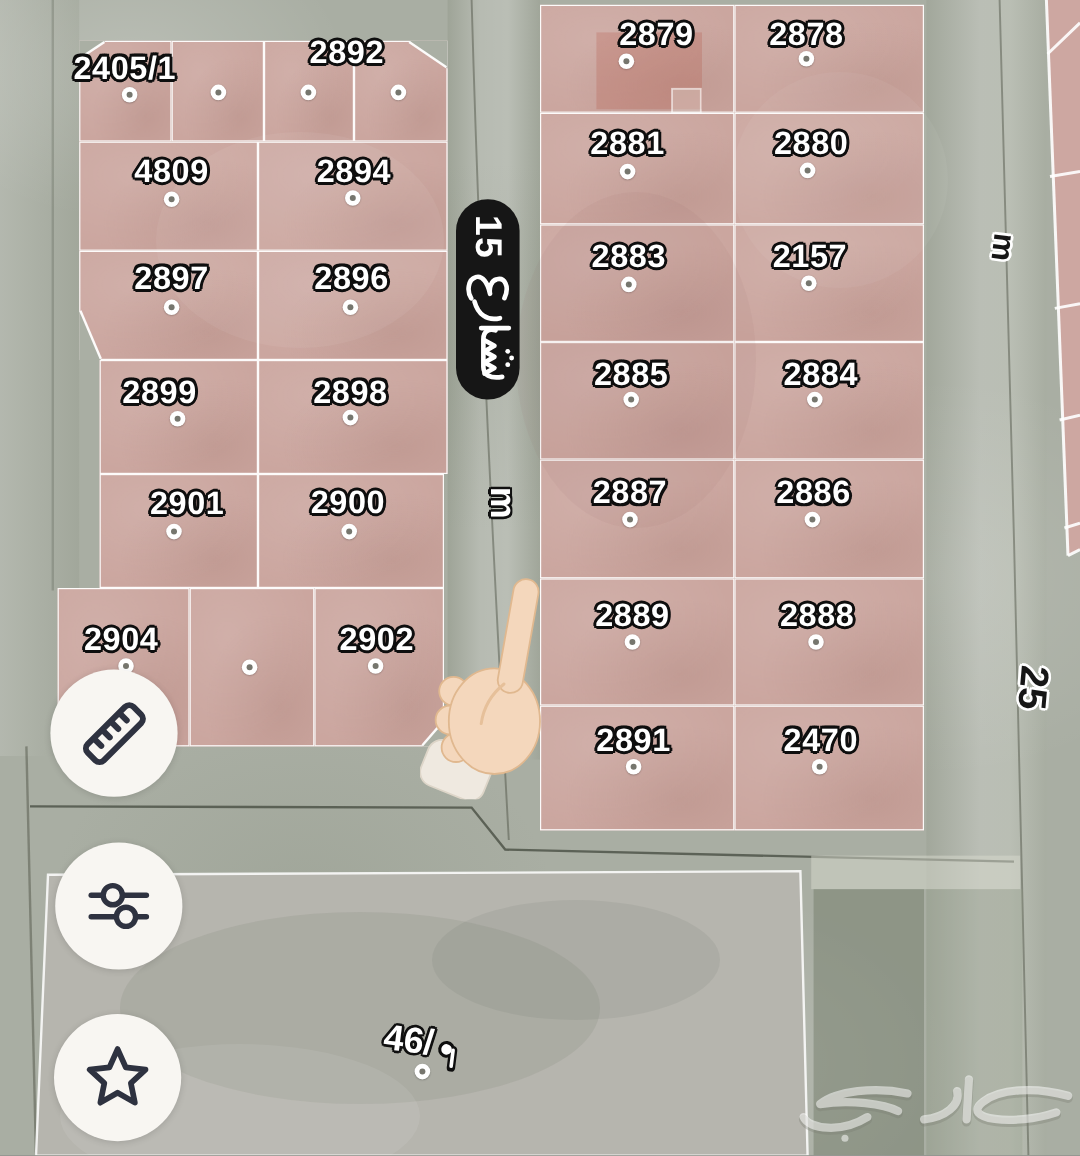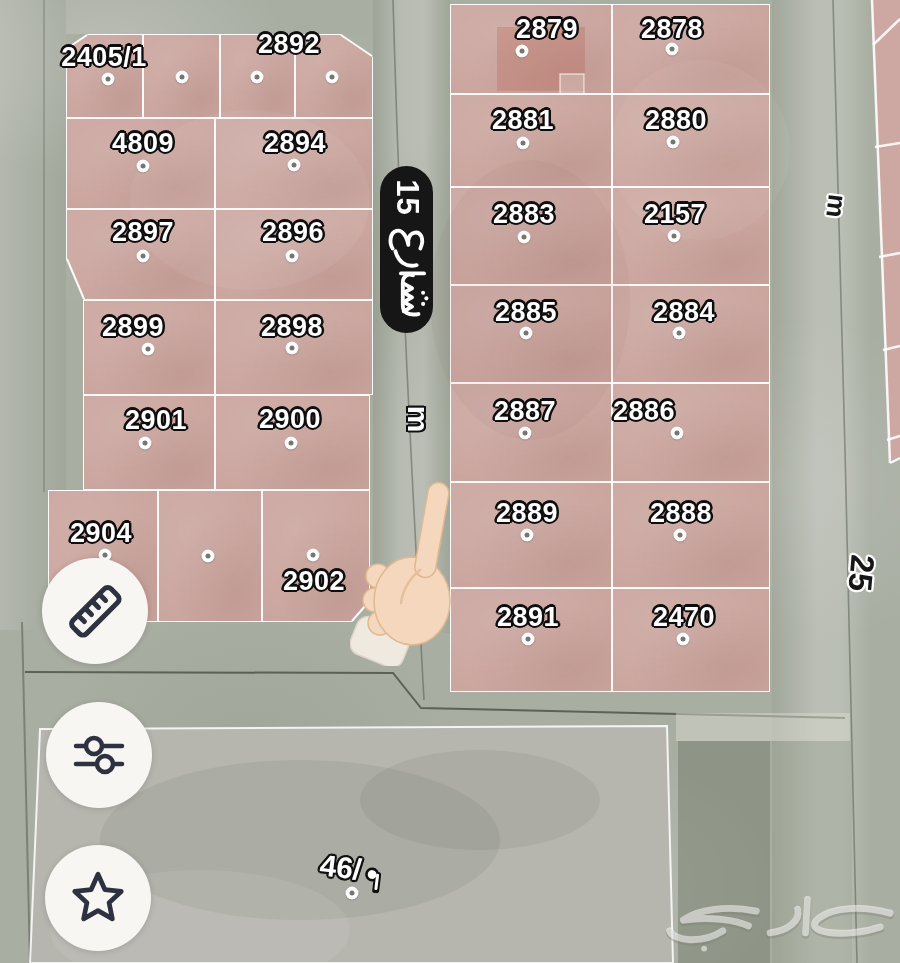--- a/index.html
+++ b/index.html
@@ -207,41 +207,41 @@
       <span class="plot-dot" style="left: 148px; top: 349px;"></span>
       <span class="plot-number" style="left: 292px; top: 327px;">2898</span>
       <span class="plot-dot" style="left: 292px; top: 348px;"></span>
       <span class="plot-number" style="left: 156px; top: 420px;">2901</span>
       <span class="plot-dot" style="left: 145px; top: 443px;"></span>
       <span class="plot-number" style="left: 290px; top: 419px;">2900</span>
       <span class="plot-dot" style="left: 291px; top: 443px;"></span>
       <span class="plot-number" style="left: 101px; top: 533px;">2904</span>
       <span class="plot-dot" style="left: 105px; top: 555px;"></span>
       <span class="plot-dot" style="left: 208px; top: 556px;"></span>
-      <span class="plot-number" style="left: 314px; top: 533px; margin-top: 48px;">2902</span>
+      <span class="plot-number" style="left: 314px; top: 533px;">2902</span>
       <span class="plot-dot" style="left: 313px; top: 555px;"></span>
       <span class="plot-number" style="left: 522px; top: 29px; margin-left: 25px;">2879</span>
       <span class="plot-dot" style="left: 522px; top: 51px;"></span>
       <span class="plot-number" style="left: 672px; top: 29px;">2878</span>
       <span class="plot-dot" style="left: 672px; top: 49px;"></span>
       <span class="plot-number" style="left: 523px; top: 120px;">2881</span>
       <span class="plot-dot" style="left: 523px; top: 143px;"></span>
       <span class="plot-number" style="left: 676px; top: 120px;">2880</span>
       <span class="plot-dot" style="left: 673px; top: 142px;"></span>
       <span class="plot-number" style="left: 524px; top: 214px;">2883</span>
       <span class="plot-dot" style="left: 524px; top: 237px;"></span>
       <span class="plot-number" style="left: 675px; top: 214px;">2157</span>
       <span class="plot-dot" style="left: 674px; top: 236px;"></span>
       <span class="plot-number" style="left: 526px; top: 312px;">2885</span>
       <span class="plot-dot" style="left: 526px; top: 333px;"></span>
       <span class="plot-number" style="left: 684px; top: 312px;">2884</span>
       <span class="plot-dot" style="left: 679px; top: 333px;"></span>
       <span class="plot-number" style="left: 525px; top: 411px;">2887</span>
       <span class="plot-dot" style="left: 525px; top: 433px;"></span>
-      <span class="plot-number" style="left: 644px; top: 411px; text-align: right;">2886</span>
+      <span class="plot-number" style="left: 678px; top: 411px; text-align: right;">2886</span>
       <span class="plot-dot" style="left: 677px; top: 433px;"></span>
       <span class="plot-number" style="left: 527px; top: 513px;">2889</span>
       <span class="plot-dot" style="left: 527px; top: 535px;"></span>
       <span class="plot-number" style="left: 681px; top: 513px;">2888</span>
       <span class="plot-dot" style="left: 680px; top: 535px;"></span>
       <span class="plot-number" style="left: 528px; top: 617px;">2891</span>
       <span class="plot-dot" style="left: 528px; top: 639px;"></span>
       <span class="plot-number" style="left: 684px; top: 617px;">2470</span>
       <span class="plot-dot" style="left: 683px; top: 639px;"></span>
     </div>

